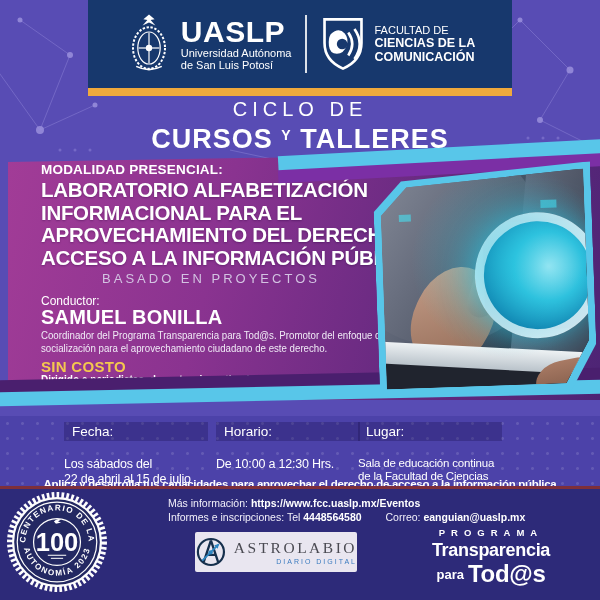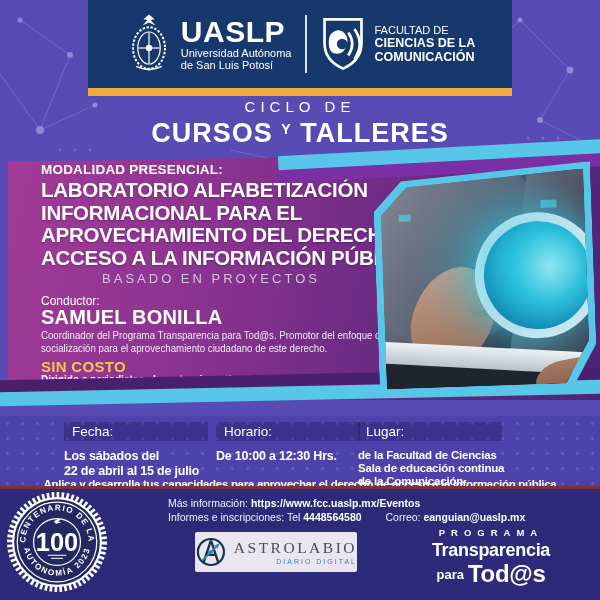--- a/index.html
+++ b/index.html
@@ -14,21 +14,21 @@
   .uaslp-group{display:flex;align-items:center;gap:8px;}
   .uaslp-text .acro{font-size:30px;font-weight:bold;letter-spacing:.5px;line-height:30px;}
   .uaslp-text .sub{font-size:11px;line-height:12.5px;}
   .hdr-divider{width:2px;height:58px;background:rgba(255,255,255,.85);}
   .fcc-group{display:flex;align-items:center;gap:9px;}
   .fcc-text{font-size:11px;line-height:13px;}
   .fcc-text .b{font-weight:bold;font-size:12.5px;line-height:13.5px;}
 
   
   .banner{position:absolute;left:0;top:98px;width:600px;text-align:center;z-index:4;}
-  .banner .l1{font-size:15px;letter-spacing:5px;font-weight:400;}
+  .banner .l1{font-size:20px;letter-spacing:5px;font-weight:400;}
   .banner .l2{font-size:27px;font-weight:bold;letter-spacing:1px;line-height:28px;}
   .banner .sup-y{font-size:14px;vertical-align:8px;font-weight:bold;}
 
   
   .content{position:absolute;left:8px;top:152px;width:600px;height:248px;
     background:linear-gradient(104deg,#a23c97 0%,#8a3390 35%,#63297f 70%,#4c2474 100%);
     clip-path:polygon(0 10px,100% 0,100% 100%,0 100%);z-index:2;}
   .band{position:absolute;z-index:3;}
   .band-blue-top{left:278px;top:147px;width:350px;height:15px;background:#58c6e9;transform:rotate(-3deg);}
   .band-violet-top{left:278px;top:161px;width:350px;height:13px;background:#7b2fa5;transform:rotate(-3deg);}
@@ -76,21 +76,21 @@
     transform:rotate(-10deg);background:linear-gradient(#a87a64,#6e4c3c);}
   .glitch{position:absolute;background:#49d8ea;opacity:.65;}
 
   
   .info-band{position:absolute;left:0;top:416px;width:600px;height:86px;background:#4c42a9;z-index:2;
     background-image:radial-gradient(circle,rgba(255,255,255,.13) 1.2px,transparent 1.7px);
     background-size:15px 15px;}
   .chip{display:inline-block;background:rgba(20,10,70,.28);padding:2px 8px;min-width:128px;
     font-size:13.5px;}
   .info-col{position:absolute;top:6px;}
-  .info-val{font-size:12.5px;font-weight:bold;line-height:14.5px;margin-top:8px;letter-spacing:-.2px;}
+  .info-val{font-size:12.5px;font-weight:normal;line-height:14.5px;margin-top:16px;letter-spacing:-.2px;}
   .tagline{position:absolute;left:0;top:62px;width:600px;text-align:center;font-size:11.5px;
     font-weight:bold;letter-spacing:-.3px;}
 
   .maroon-line{position:absolute;left:0;top:486px;width:600px;height:3px;background:#7e2f3a;z-index:6;}
 
   
   .footer{position:absolute;left:0;top:489px;width:600px;height:111px;background:#2d2a79;z-index:5;}
   .seal{position:absolute;left:6px;top:2px;}
   .contact{position:absolute;left:168px;top:7px;font-size:10.5px;line-height:14px;color:#f2f0fa;}
   .contact b{font-weight:bold;color:#fff;}
@@ -246,22 +246,22 @@
         <div>22 de abril al 15 de julio</div>
       </div>
     </div>
     <div class="info-col" style="left:216px;">
       <span class="chip">Horario:</span>
       <div class="info-val">De 10:00 a 12:30 Hrs.</div>
     </div>
     <div class="info-col" style="left:358px;">
       <span class="chip">Lugar:</span>
       <div class="info-val" style="font-size:11.5px;line-height:13px;">
+        <div>Sala de educación continua</div>
         <div>de la Facultad de Ciencias</div>
-        <div>Sala de educación continua</div>
         <div>de la Comunicación</div>
       </div>
     </div>
     <div class="tagline">Aplica y desarrolla tus capacidades para aprovechar el derecho de acceso a la información pública</div>
   </div>
 
   <div class="maroon-line"></div>
 
   <div class="footer">
 

